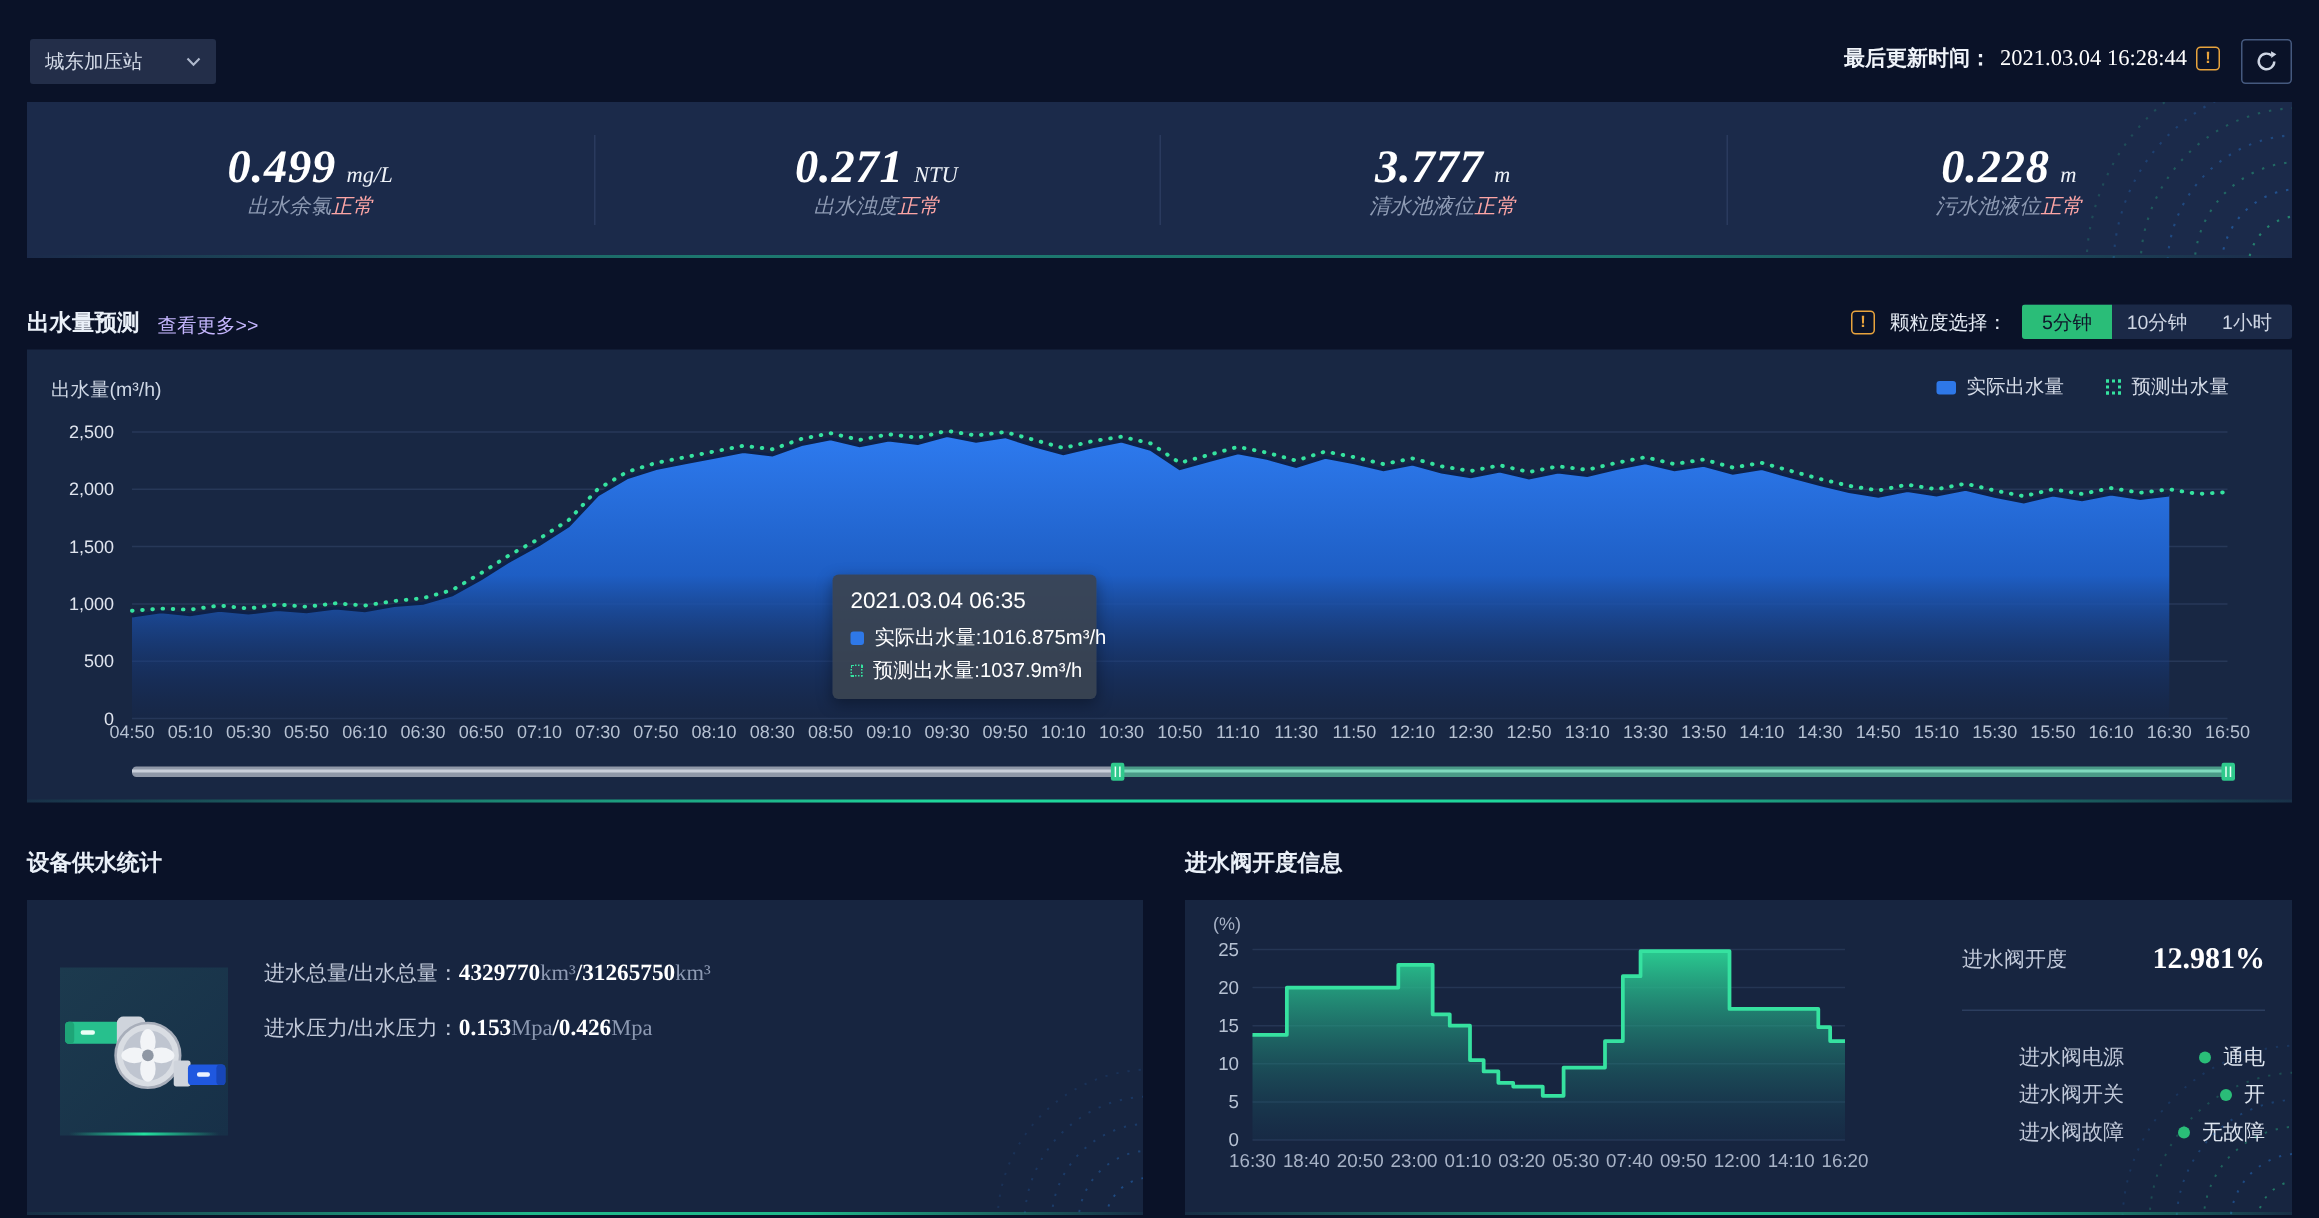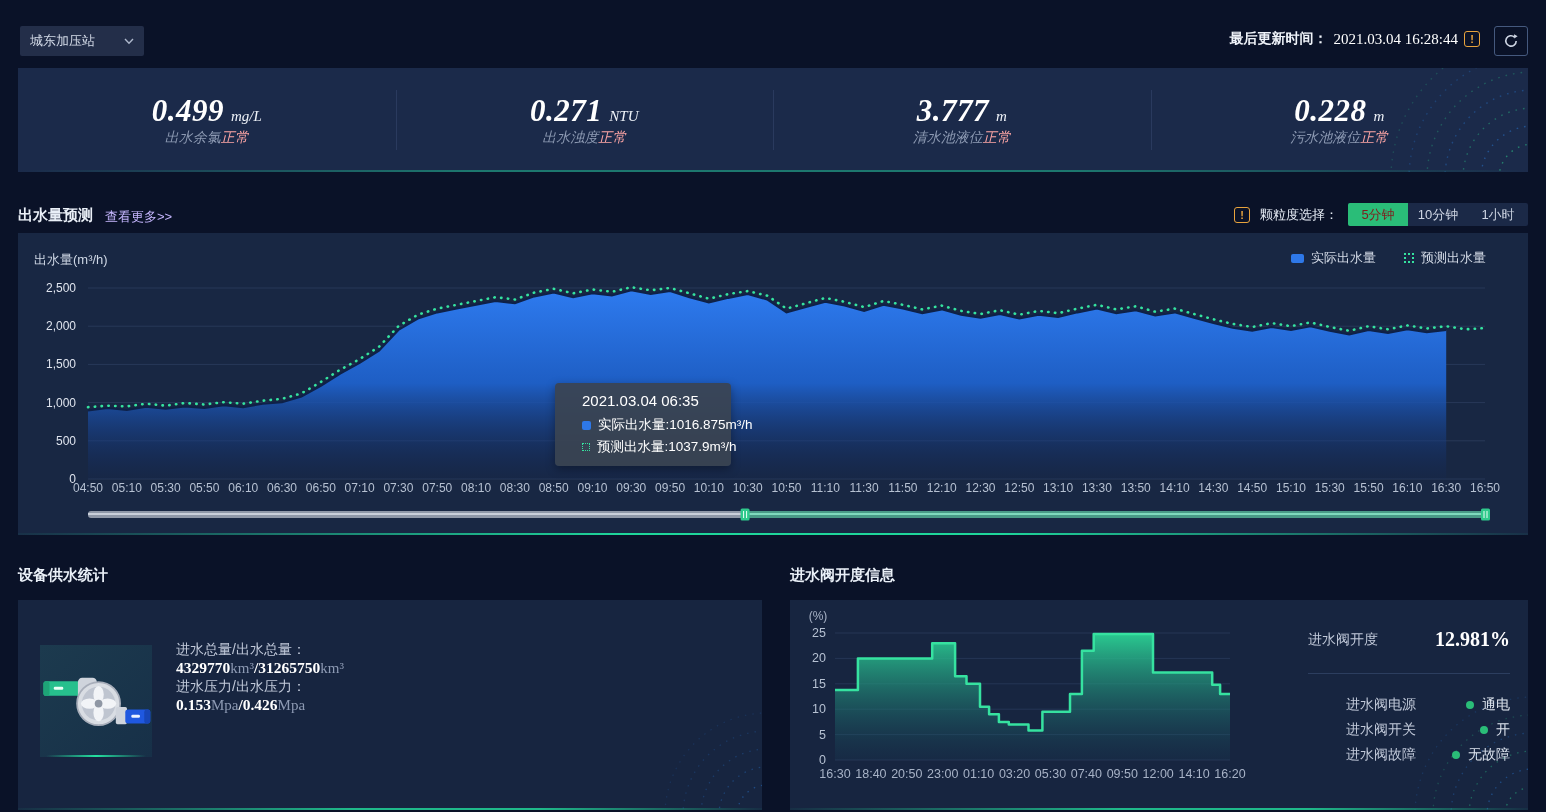--- a/index.html
+++ b/index.html
@@ -49,54 +49,54 @@
   .stat-label { font-size:14px; color:#8d9ab3; }
   .stat-label .ok { color:#fca5a5; }
 
   
   .sec-title { position:absolute; font-size:15px; font-weight:bold; color:#eaf0f8; }
   .more-link { position:absolute; font-size:13px; color:#c4b5fd; cursor:pointer; }
   .gran-bar { position:absolute; right:18px; top:203px; display:flex; align-items:center; gap:10px; }
   .gran-label { font-size:13px; color:#e6ecf5; }
   .gran-group { display:flex; background:#1b2947; border-radius:2px; overflow:hidden; }
   .gran-btn { width:60px; height:23px; font-size:13px; color:#cfd6e4; display:flex; align-items:center; justify-content:center; cursor:pointer; }
-  .gran-btn.active { background:#2abd78; color:#7f1d1d; }
+  .gran-btn.active { background:#2abd78; color:#0f172a; }
 
   
   .chart-panel { position:absolute; left:18px; top:233px; width:1510px; height:302px; background:#182743; }
   .chart-panel::after { content:""; position:absolute; left:0; bottom:0; width:100%; height:2px;
     background:linear-gradient(90deg, rgba(31,214,155,.05), #1fd69b 40%, #1fd69b 65%, rgba(31,214,155,.05)); }
   .y-title { position:absolute; left:16px; top:18px; font-size:13px; color:#cfd8e6; }
   .legend { position:absolute; right:42px; top:16px; display:flex; gap:28px; align-items:center; }
   .legend-item { display:flex; align-items:center; gap:7px; font-size:13px; color:#d5dce8; cursor:pointer; }
   .sw-blue { width:13px; height:9px; background:#2e78e8; border-radius:2px; }
   .sw-dotgreen { width:10px; height:10px; border:2px dotted #35e3a0; }
   .tooltip-box {
     position:absolute; left:537px; top:150px; width:176px;
-    background:rgba(58,68,82,0.93); border-radius:4px; padding:9px 27px 10px;
+    background:rgba(58,68,82,0.93); border-radius:4px; padding:9px 12px 10px;
     box-shadow:0 3px 10px rgba(0,0,0,.35); z-index:5;
   }
   .tt-date { font-size:15px; color:#ffffff; margin-bottom:7px; }
   .tt-row { display:flex; align-items:center; gap:7px; font-size:13.5px; color:#ffffff; margin-top:4px; white-space:nowrap; }
   .tt-sw-blue { width:9px; height:9px; background:#2e78e8; border-radius:2px; flex:none; }
   .tt-sw-green { width:8px; height:8px; border:1.5px dotted #35e3a0; flex:none; }
 
   
   .panel-bl { position:absolute; left:18px; top:600px; width:744px; height:210px; background:#172540; overflow:hidden; }
   .panel-br { position:absolute; left:790px; top:600px; width:738px; height:210px; background:#172540; overflow:hidden; }
   .panel-bl::after, .panel-br::after { content:""; position:absolute; left:0; bottom:0; width:100%; height:2px;
     background:linear-gradient(90deg, rgba(31,214,155,.05), #1fb98a 45%, #1fb98a 70%, rgba(31,214,155,.05)); }
   .pump-card {
     position:absolute; left:22px; top:45px; width:112px; height:112px;
     background:linear-gradient(135deg,#1c3a4e,#173048); display:flex; align-items:center; justify-content:center;
   }
   .pump-card::after { content:""; position:absolute; left:6px; bottom:0; right:6px; height:2px;
     background:linear-gradient(90deg, rgba(36,226,160,0), #24e2a0 50%, rgba(36,226,160,0)); }
   .supply-rows { position:absolute; left:158px; top:40px; width:562px; }
-  .srow { display:flex; justify-content:flex-end; align-items:baseline; height:37px;flex-direction:column; }
+  .srow { display:flex; justify-content:flex-start; align-items:baseline; height:37px; }
   .slabel { font-size:14px; color:#c2cada; }
   .sval { font-family:"Liberation Serif", serif; font-size:15px; color:#8d9ab3; }
   .sval b { color:#ffffff; font-size:15.5px; }
   .valve-info { position:absolute; left:518px; top:28px; width:202px; }
   .vi-opening { display:flex; justify-content:space-between; align-items:center; }
   .vi-opening .vlabel { font-size:14px; color:#c2cada; }
   .vi-opening .vvalue { font-family:"Liberation Serif", serif; font-weight:bold; font-size:20px; color:#ffffff; }
   .vi-divider { margin:22px 0 18px; height:1px; background:#2c3e5f; }
   .vi-row { display:flex; justify-content:space-between; align-items:center; height:25px;margin-left:38px; }
   .vi-row .vlabel { font-size:14px; color:#c2cada; }

